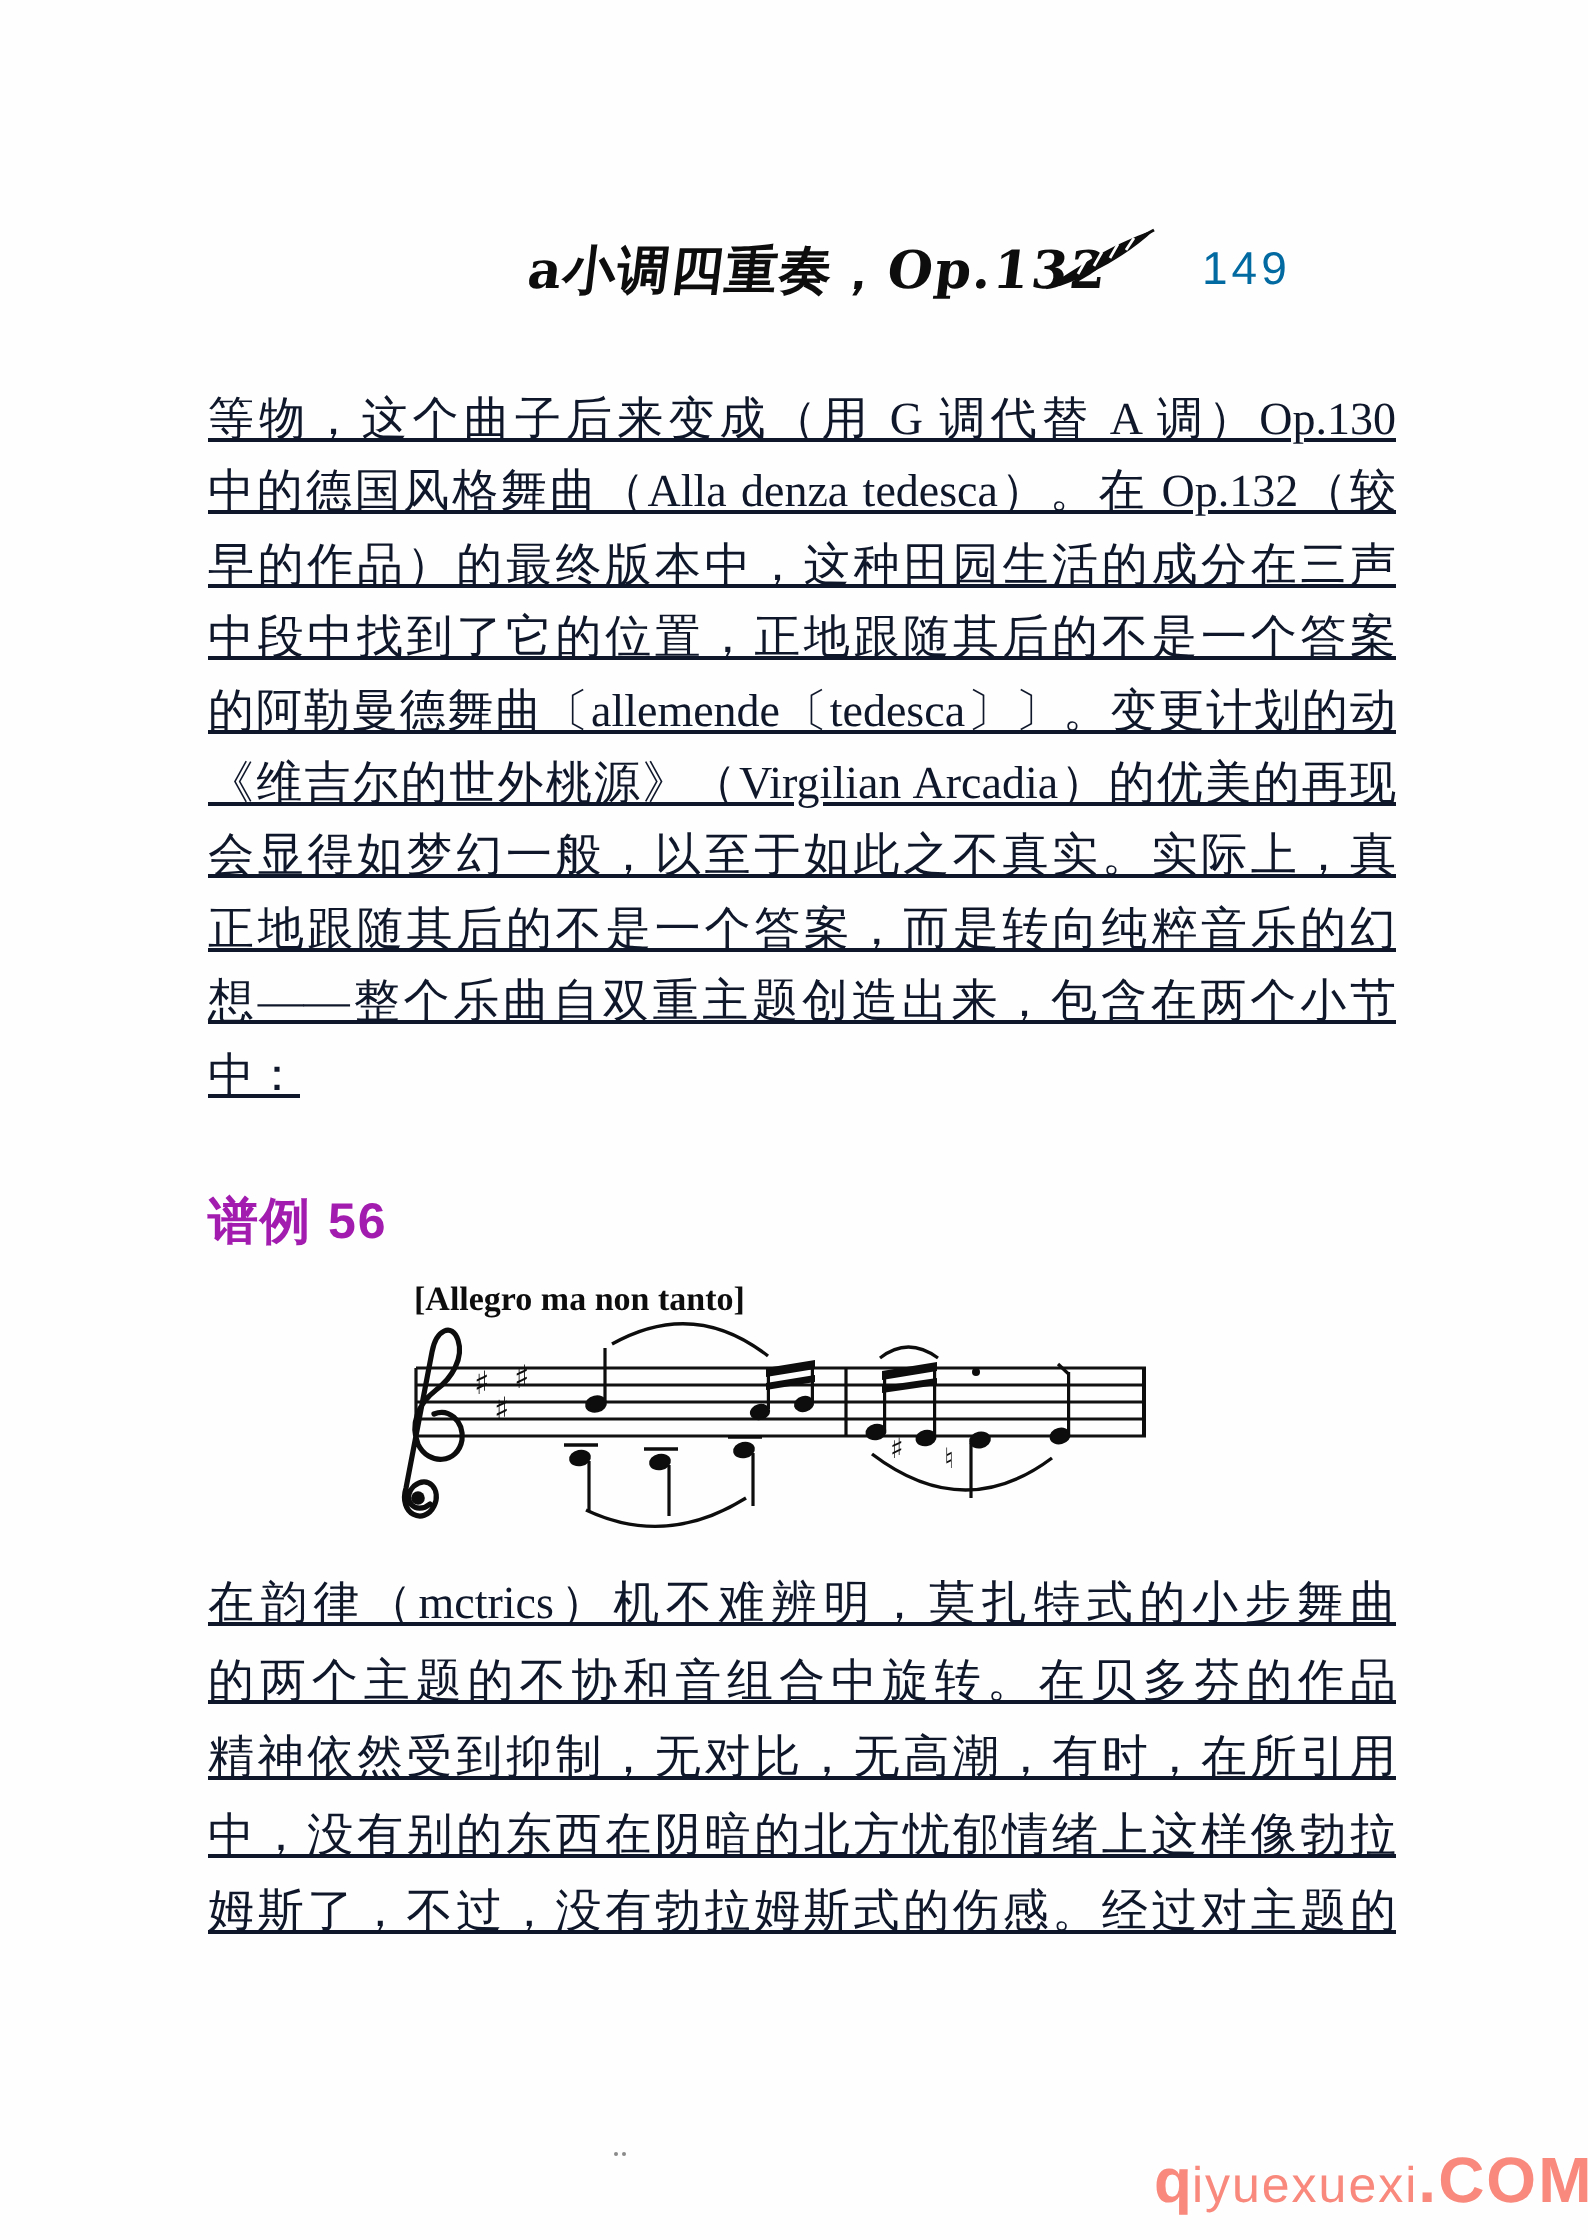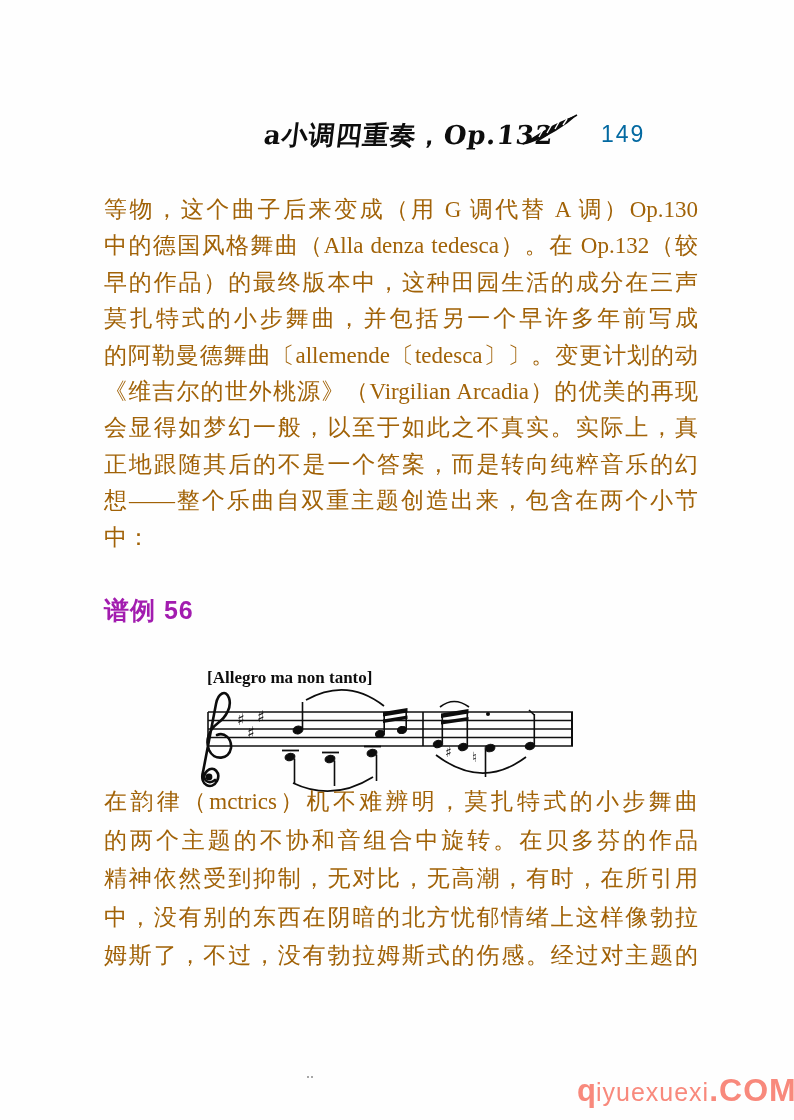--- a/index.html
+++ b/index.html
@@ -28,32 +28,33 @@
   
   .para{position:absolute;left:104px;width:594px;}
   .p1{top:192px;}
   .p2{top:783px;}
   .tline{
     font-size:23px;
     height:36.4px;line-height:36.4px;
     white-space:nowrap;
     text-align:justify;text-align-last:justify;
     text-justify:inter-character;
-    color:#a16207;
+    color:#0f172a;
+    text-decoration:underline;
   }
   .p2 .tline{height:38.6px;line-height:38.6px;}
   .tline.short{text-align-last:left;}
   
   .example-label{
     position:absolute;left:104px;top:594px;
     font-family:"Liberation Sans","DejaVu Sans",sans-serif;
     font-weight:bold;font-size:25px;color:#a21caf;letter-spacing:1px;
   }
   
-  .music{position:absolute;left:185px;top:636px;width:400px;height:142px;margin-top:28px;}
+  .music{position:absolute;left:185px;top:636px;width:400px;height:142px;}
   .music svg{display:block;width:100%;height:100%;}
   
   .watermark{
     position:absolute;left:577px;top:1072px;
     font-family:"Liberation Sans","DejaVu Sans",sans-serif;
     white-space:nowrap;
   }
   .wm-q{font-size:31px;font-weight:bold;}
   .wm-mid{font-size:25px;letter-spacing:1px;}
   .wm-com{font-size:32px;letter-spacing:1px;font-weight:bold;}
@@ -78,21 +79,21 @@
       <path d="M 2,31 L 56,2" stroke="#0d0d0d" stroke-width="1.5" fill="none"></path>
       <path d="M 18,24 L 22,17 M 26,20 L 30,13 M 34,16 L 38,9 M 42,12 L 46,6" stroke="#fefefe" stroke-width="1.4"></path>
     </svg>
   </div>
   <div class="hdr-pagenum">149</div>
 
   <div class="para p1">
     <div class="tline">等物，这个曲子后来变成（用 G 调代替 A 调）Op.130</div>
     <div class="tline">中的德国风格舞曲（Alla denza tedesca）。在 Op.132（较</div>
     <div class="tline">早的作品）的最终版本中，这种田园生活的成分在三声</div>
-    <div class="tline">莫扎特式的小步舞曲，并包括另一个早许多年前写成</div>
+    <div class="tline">中段中找到了它的位置，正地跟随其后的不是一个答案</div>
     <div class="tline">的阿勒曼德舞曲〔allemende〔tedesca〕〕。变更计划的动</div>
     <div class="tline">《维吉尔的世外桃源》（Virgilian Arcadia）的优美的再现</div>
     <div class="tline">会显得如梦幻一般，以至于如此之不真实。实际上，真</div>
     <div class="tline">正地跟随其后的不是一个答案，而是转向纯粹音乐的幻</div>
     <div class="tline">想——整个乐曲自双重主题创造出来，包含在两个小节</div>
     <div class="tline short">中：</div>
   </div>
 
   <div class="example-label">谱例 56</div>
 

